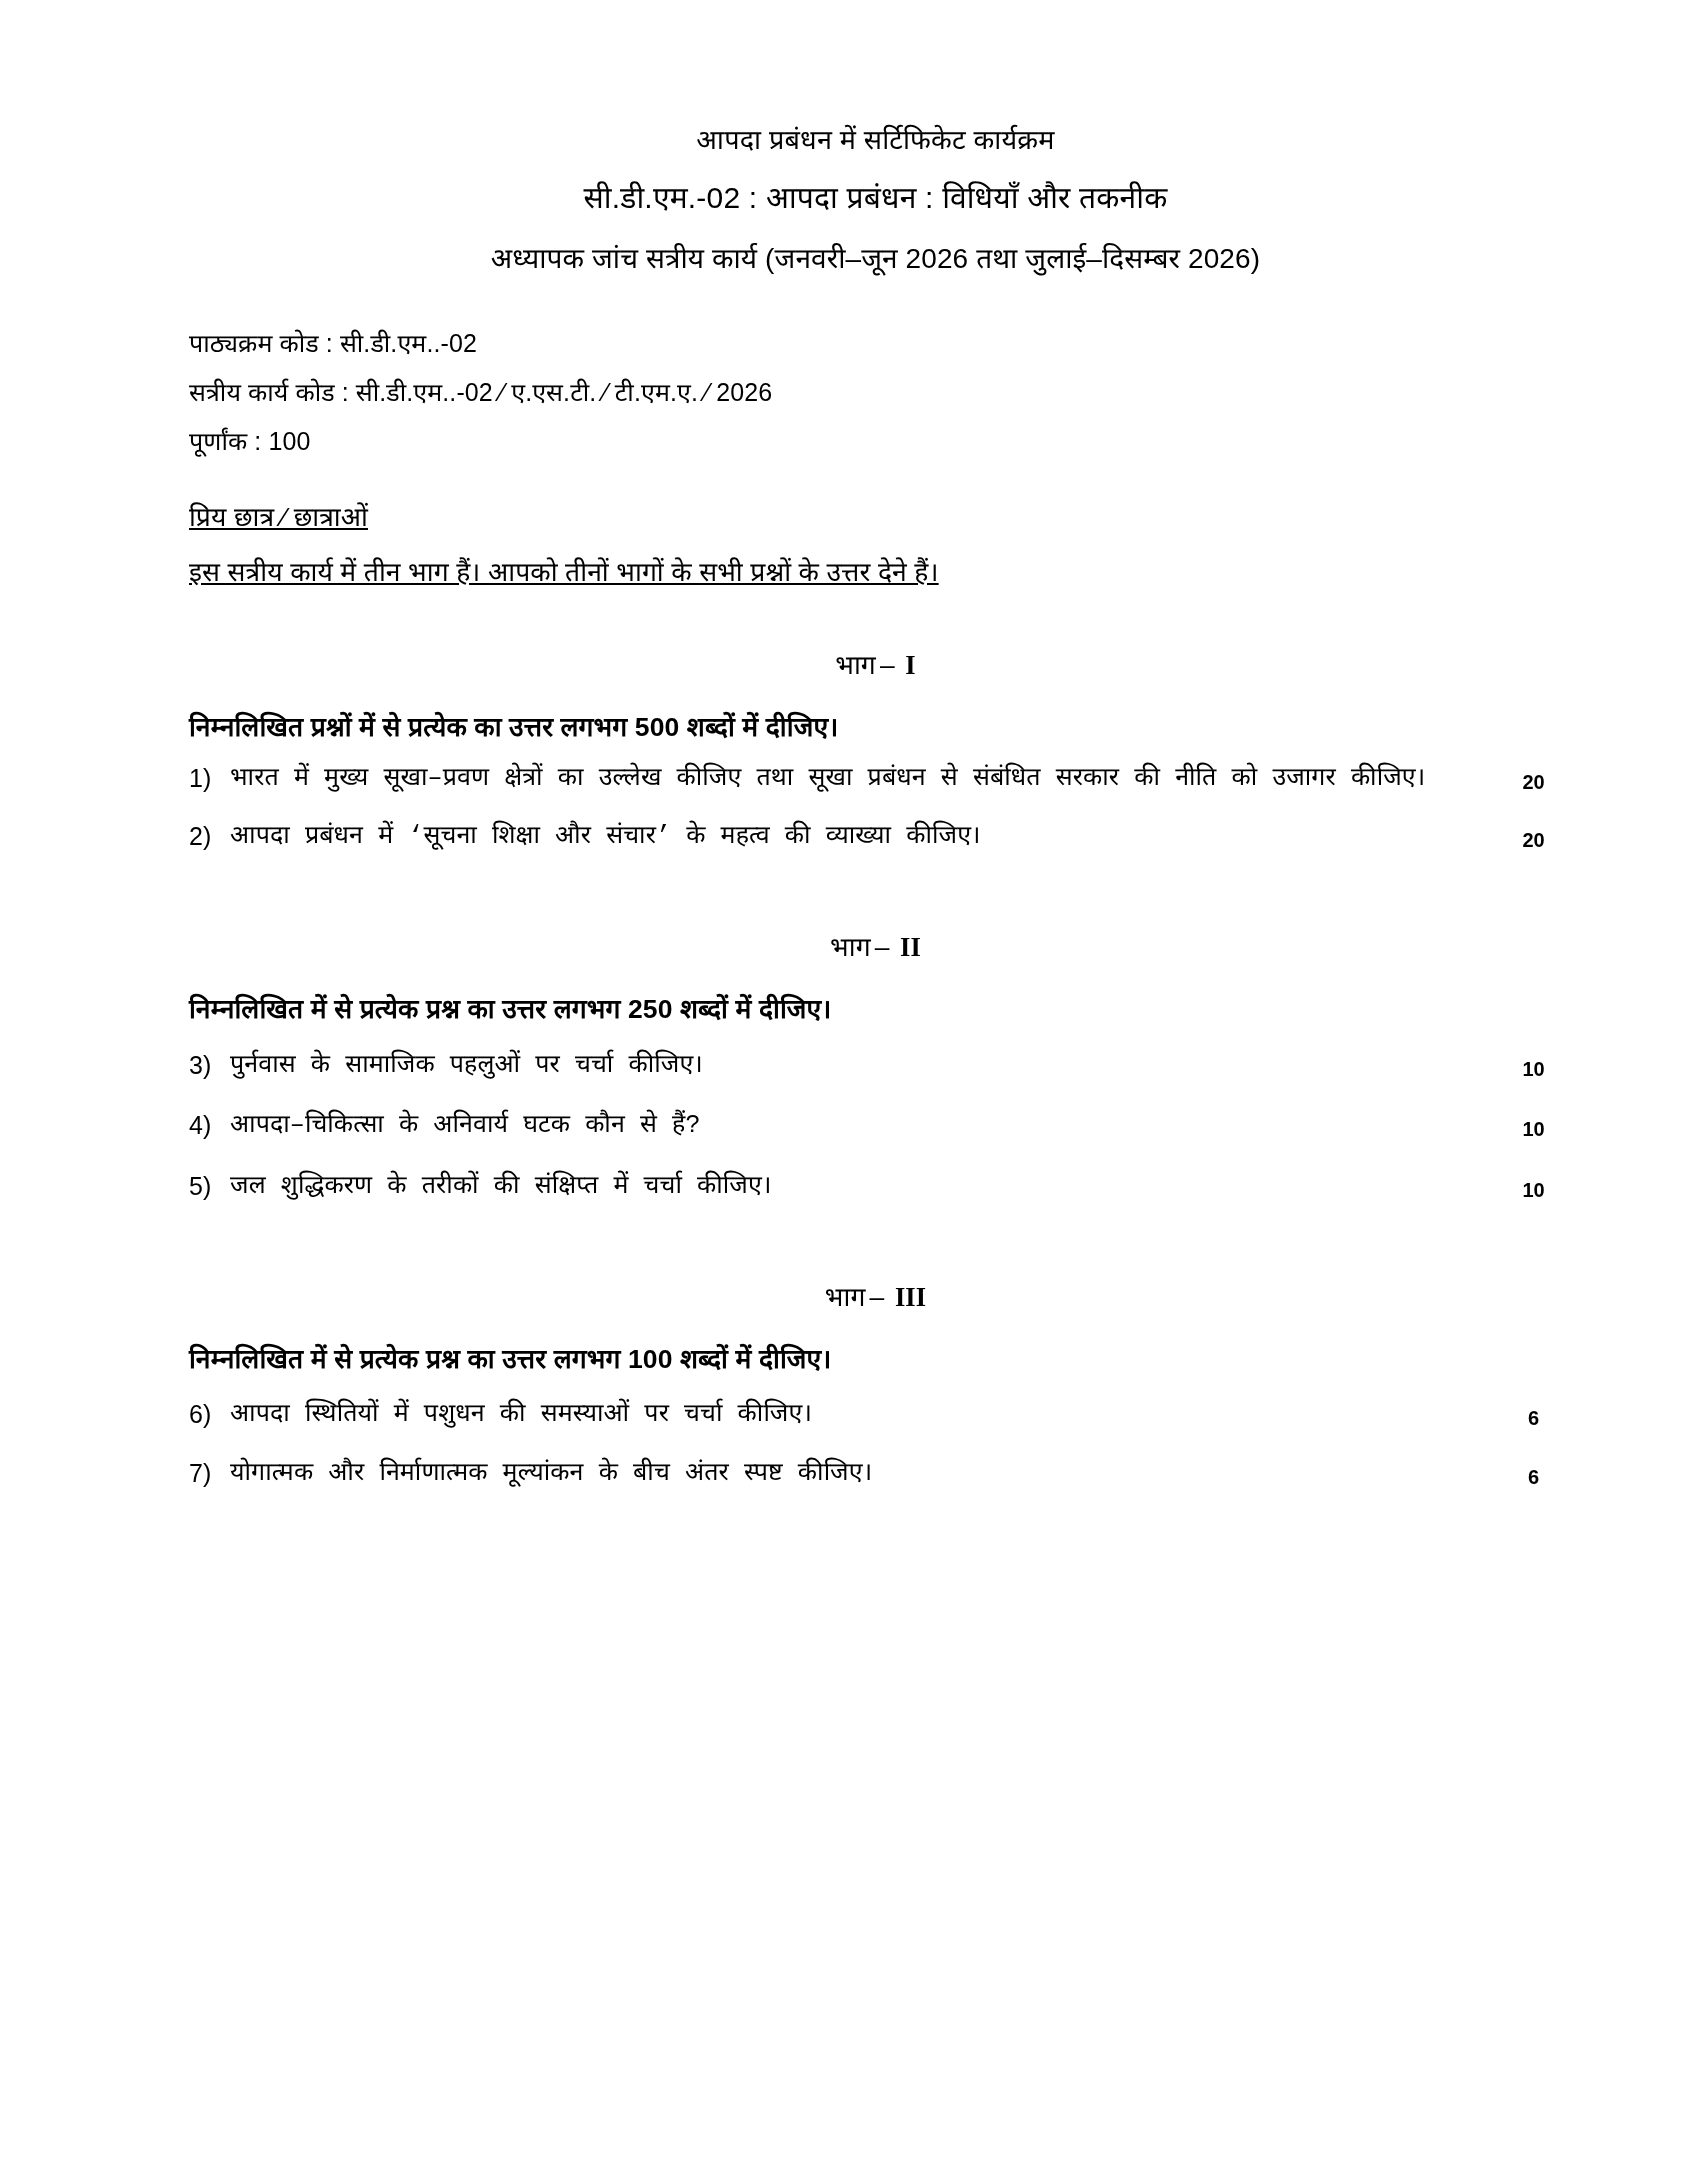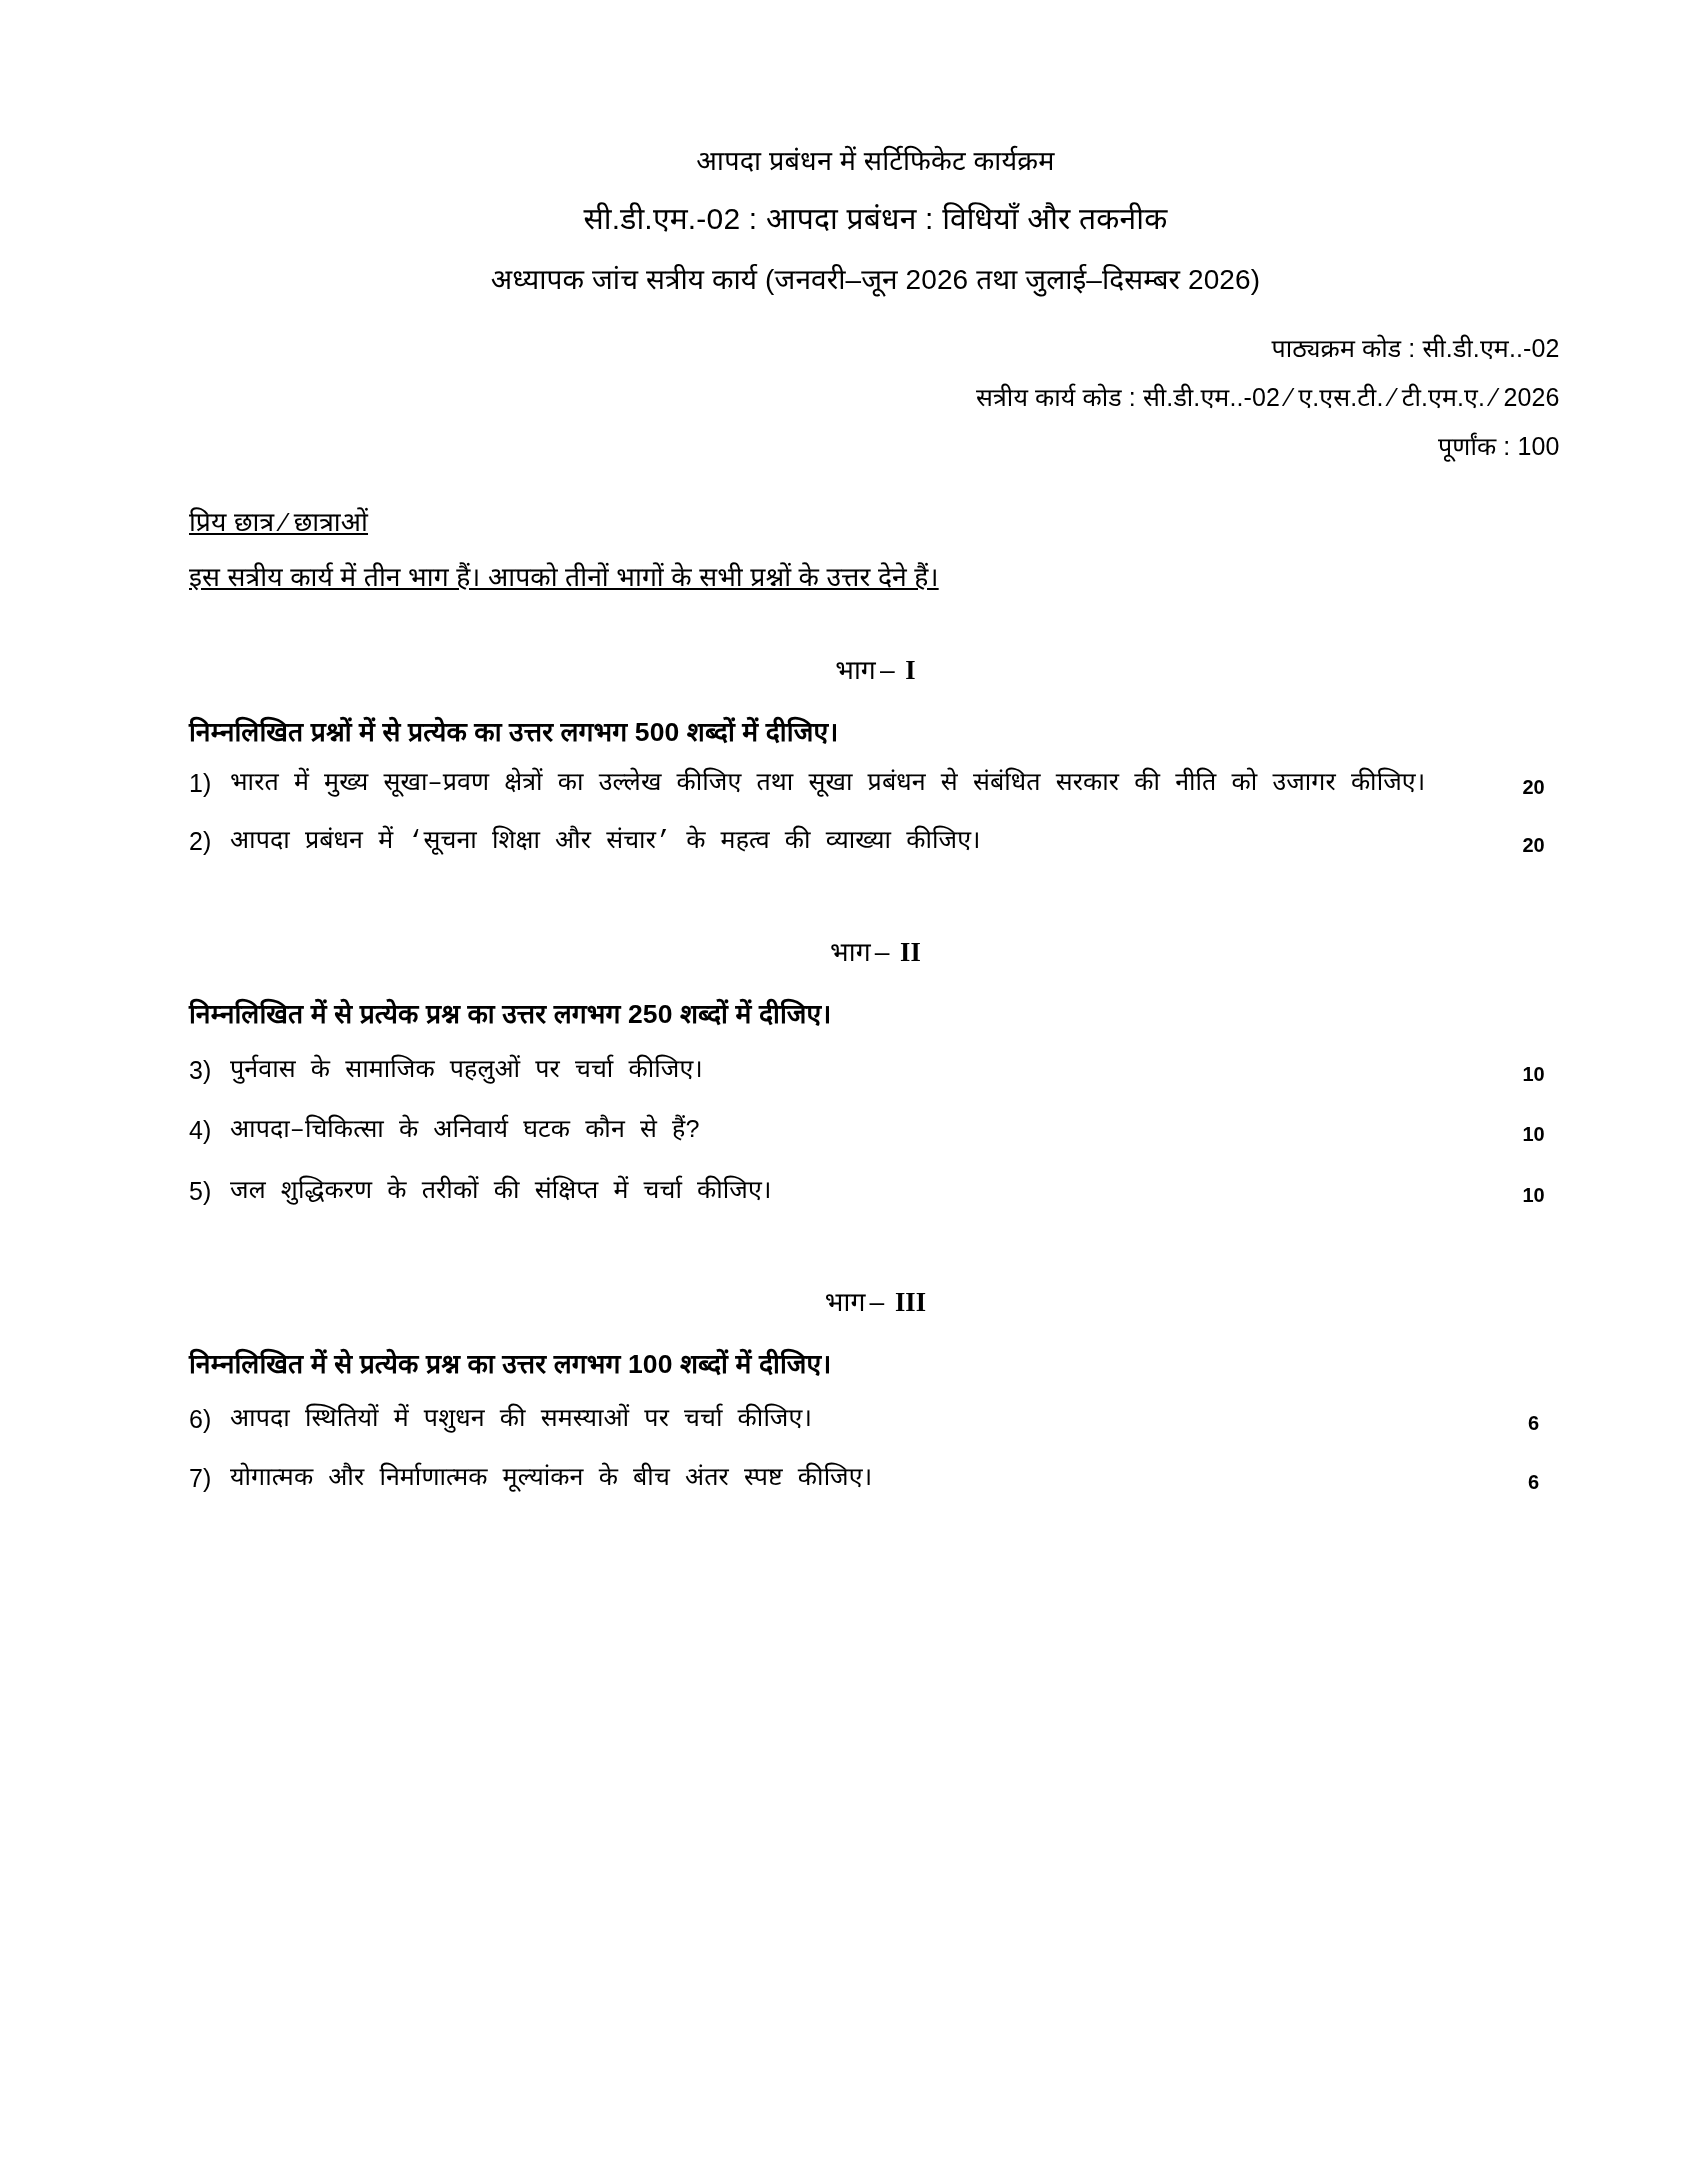--- a/index.html
+++ b/index.html
@@ -21,21 +21,21 @@
     height: 2183px;
     box-sizing: border-box;
     padding: 0;
     overflow: hidden;
   }
 
   
   .content {
     position: absolute;
     left: 189px;
-    top: 147px;
+    top: 126px;
     width: 1373px;
   }
 
   
   .title-block {
     text-align: center;
   }
   .title-line-1 {
     font-size: 27px;
     line-height: 1.05;
@@ -50,22 +50,21 @@
   }
   .title-line-3 {
     font-size: 28px;
     line-height: 1.05;
     letter-spacing: 0.1px;
     margin: 0;
   }
 
   
   .code-block {
-    text-align: right;
-    margin-top: 42px;
+    margin-top: 58px;
     padding-right: 2.6px;
   }
   .code-line {
     font-size: 25px;
     line-height: 1.0;
     margin: 0 0 24px 0;
     letter-spacing: 0.1px;
   }
   .code-line:last-child { margin-bottom: 0; }
 

